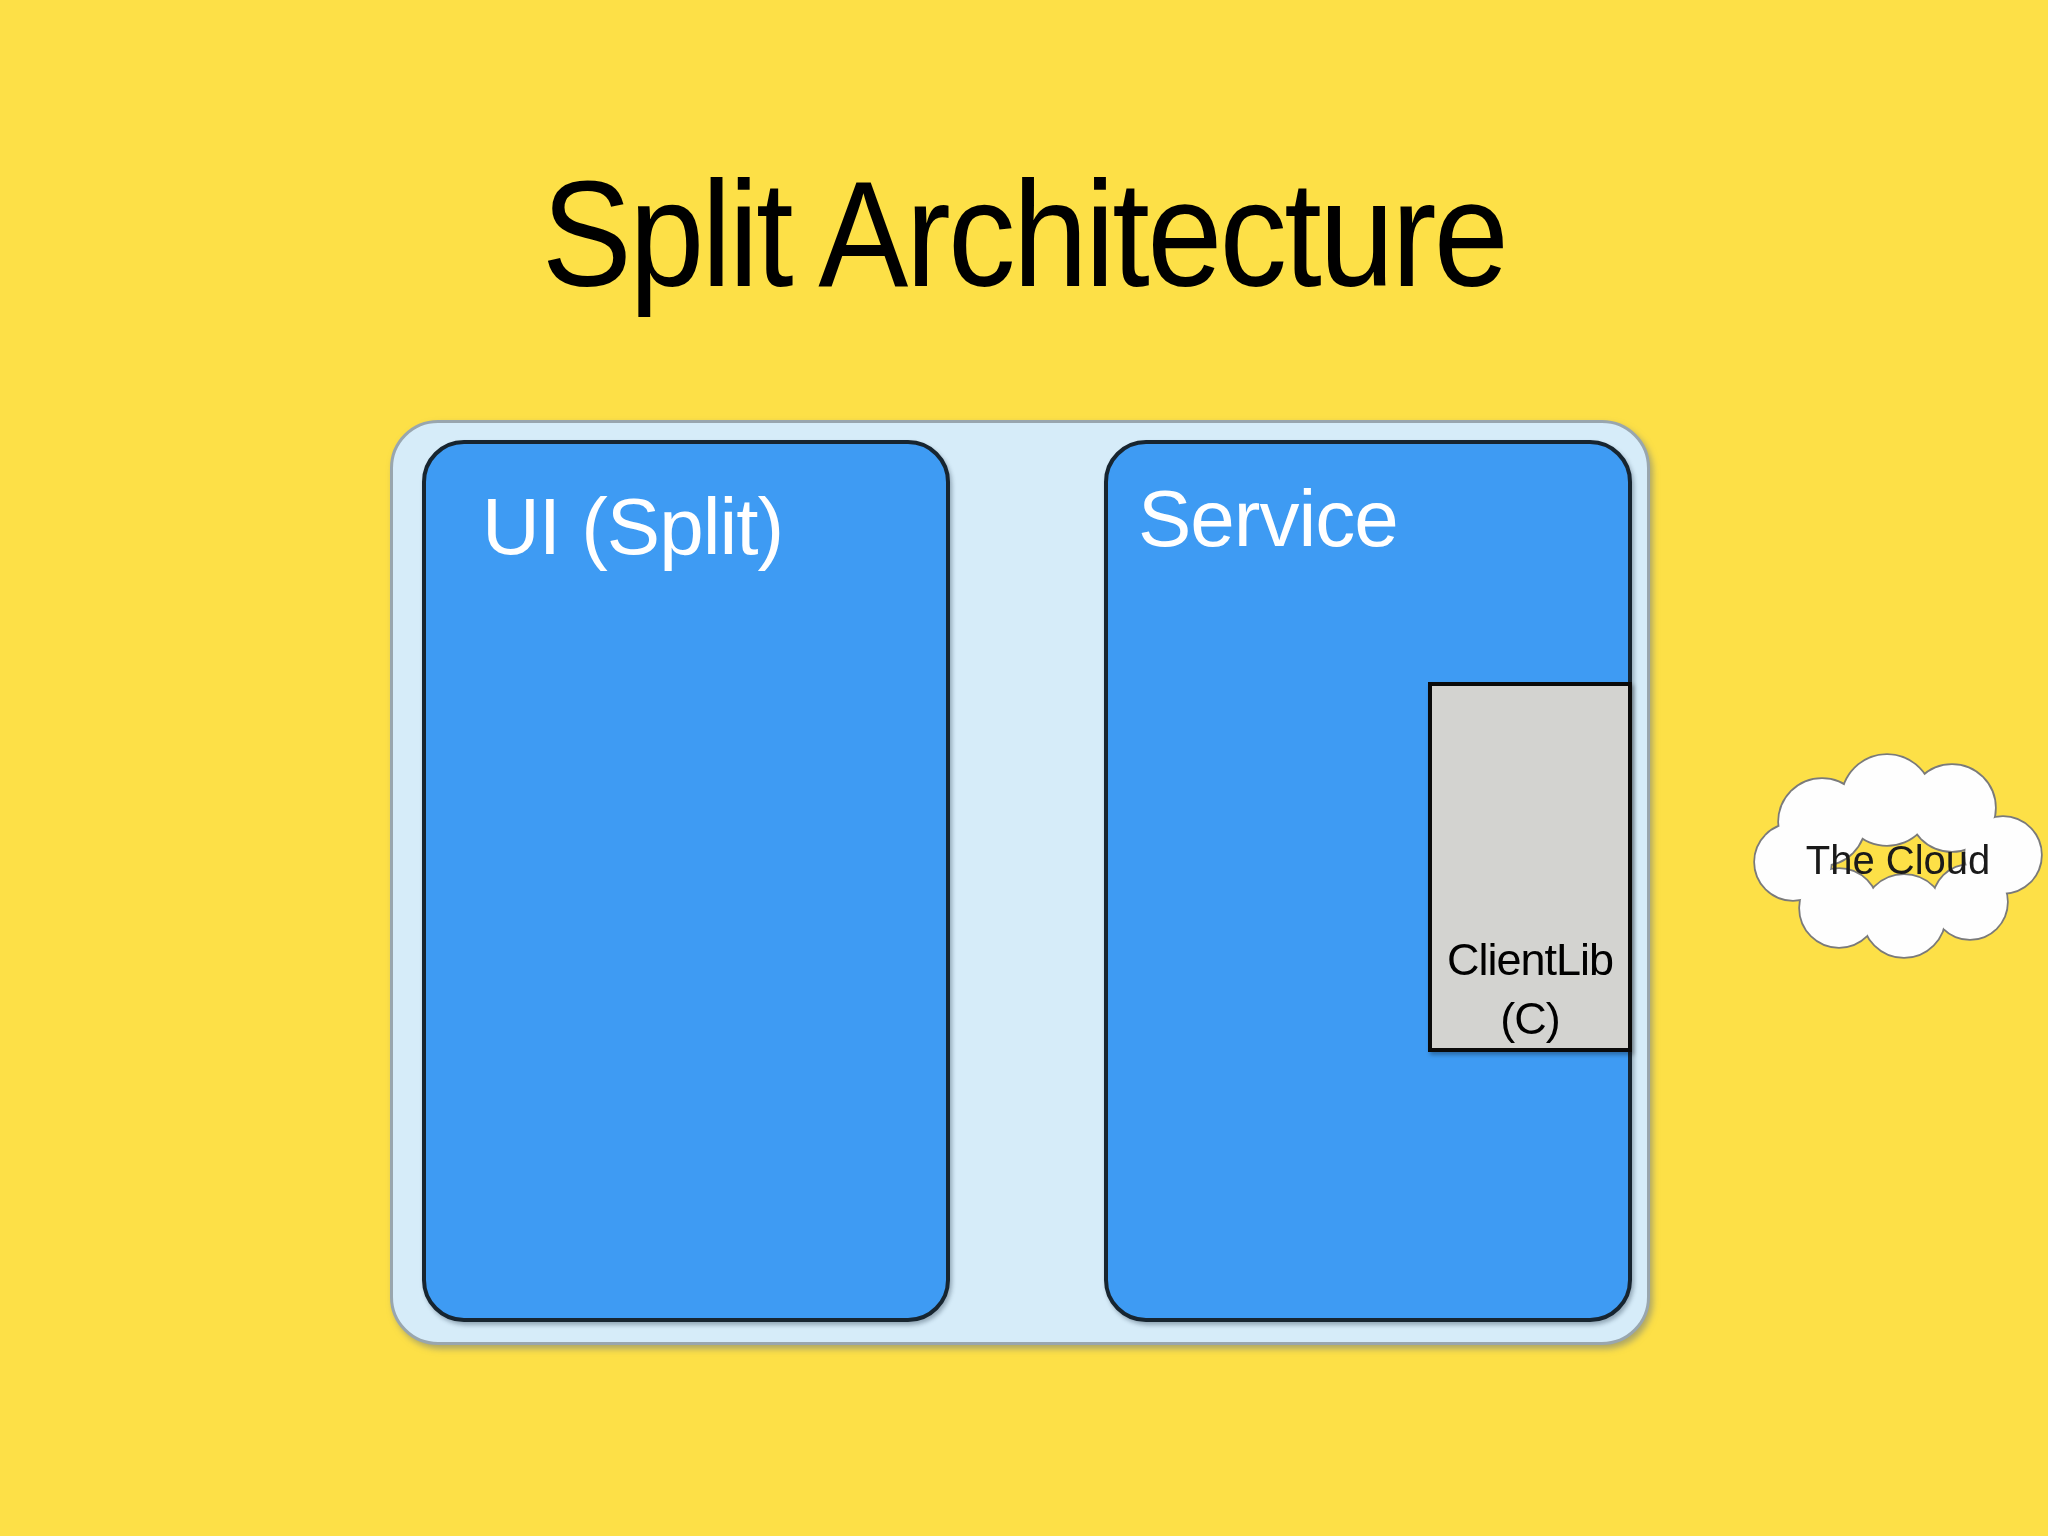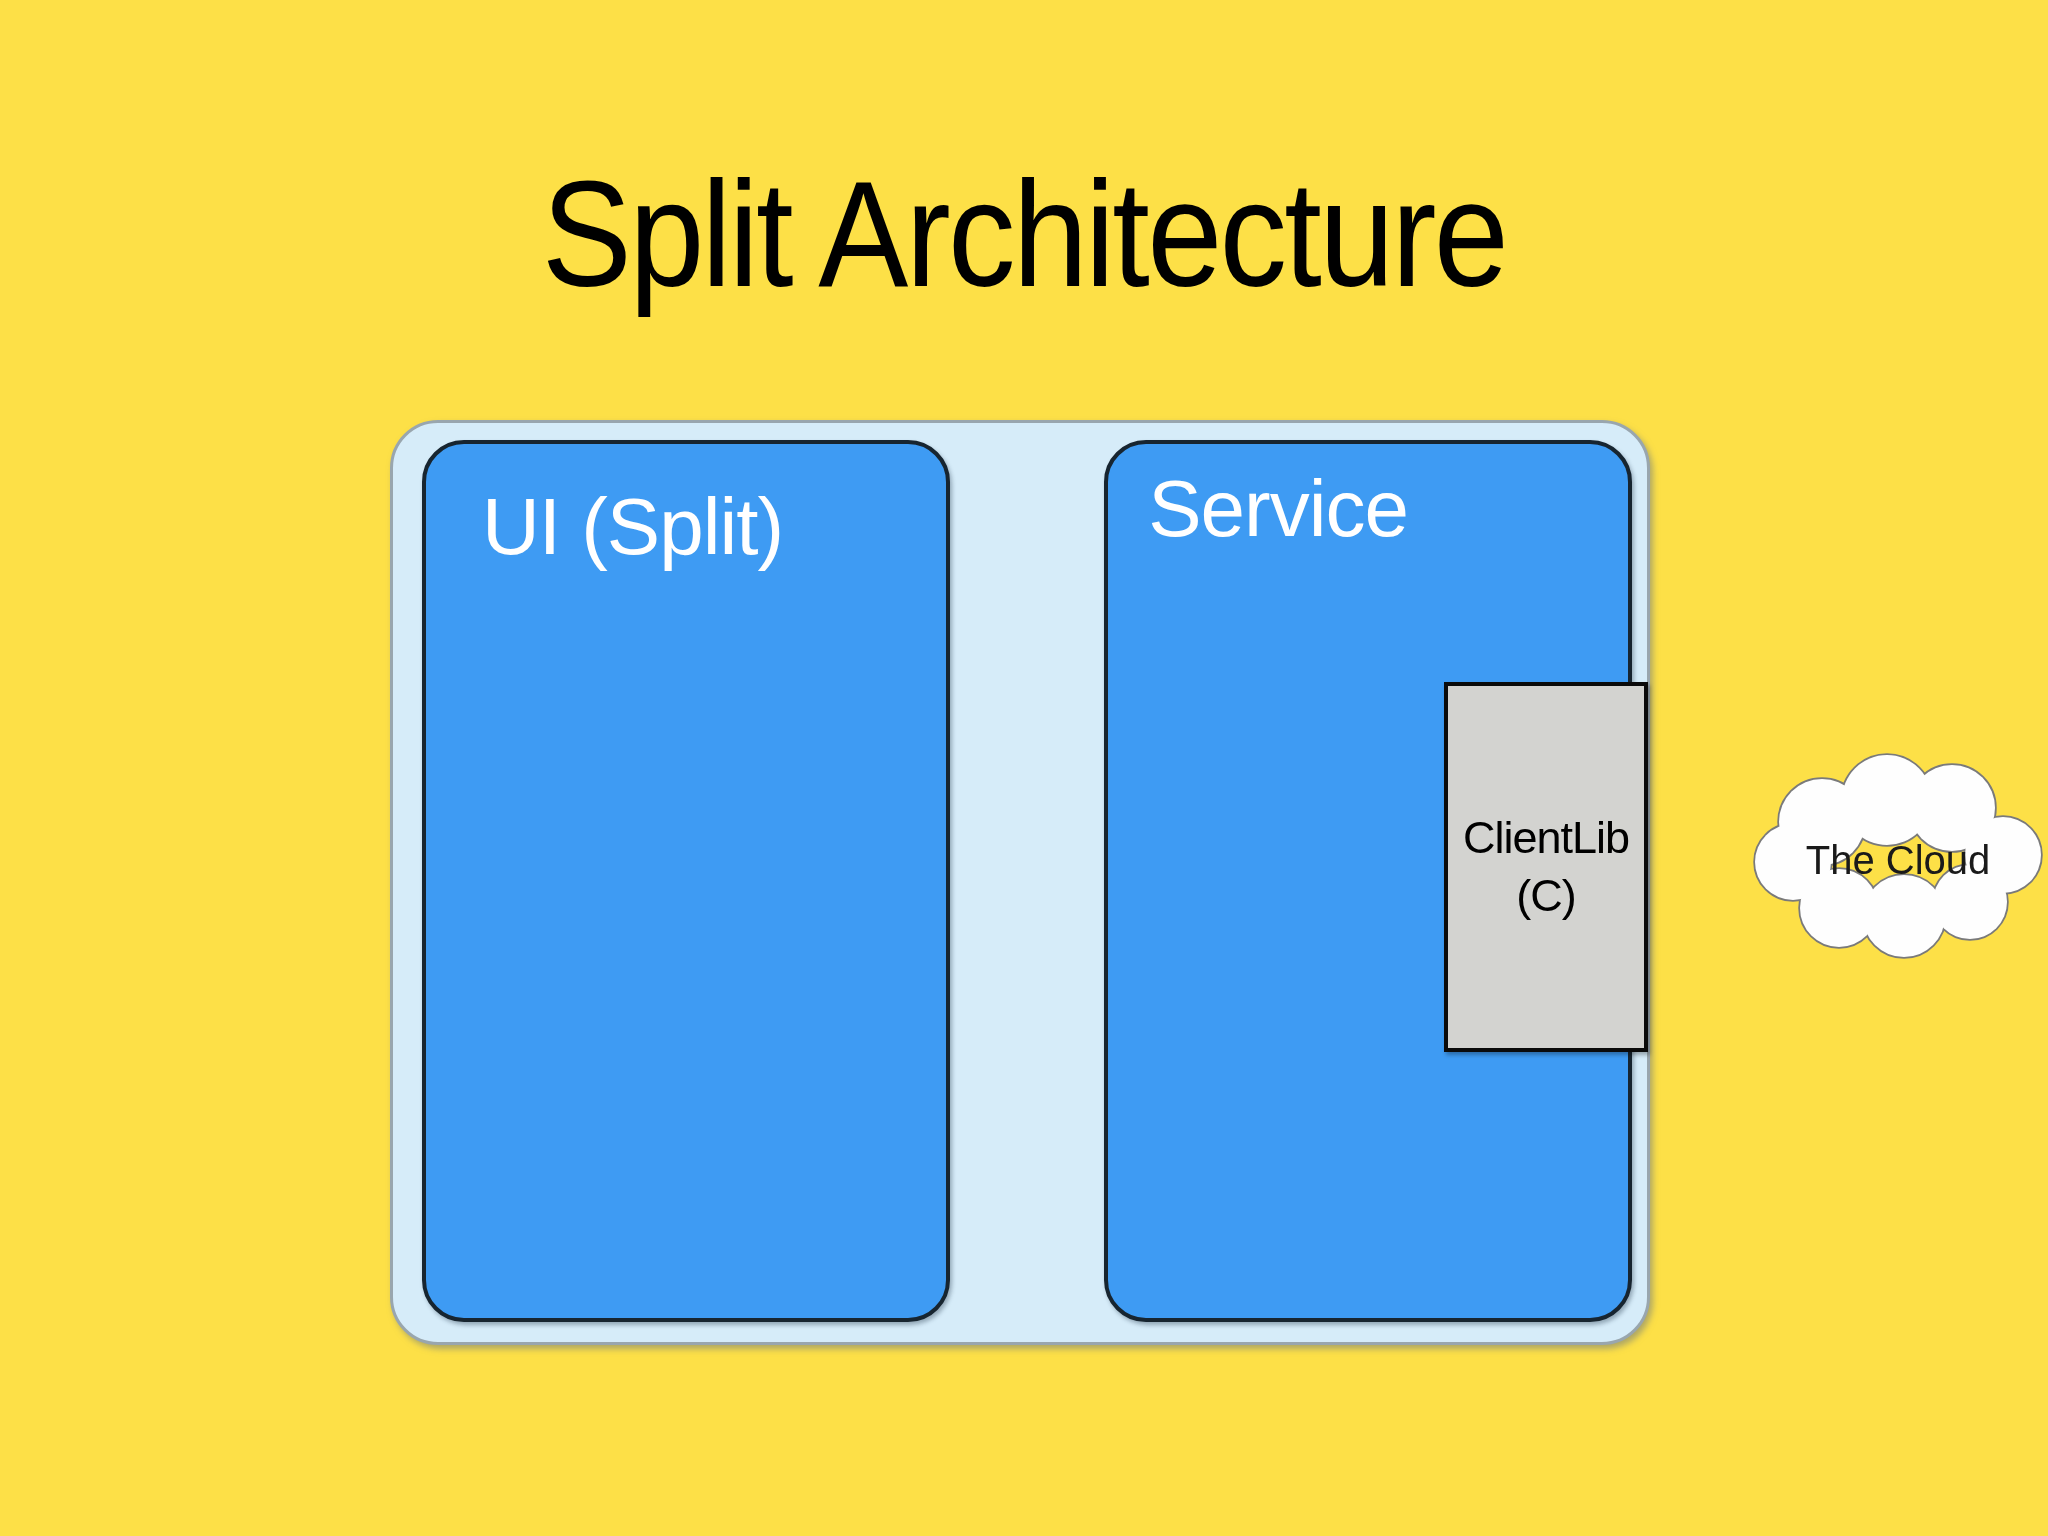--- a/index.html
+++ b/index.html
@@ -53,35 +53,35 @@
   .box-label {
     position:absolute;
     color:var(--label-color,#fff);
     font-size:80px;
     line-height:1.22;
     letter-spacing:-1px;
     white-space:pre;
   }
   .ui-label { left:56px; top:34px; }
   .service-label {
-    left:30px; top:16px;
+    left:30px; top:26px;
     width:270px;
-    text-align:right;
+    text-align:left;
   }
 
   
   .clientlib-box {
     position:absolute;
-    left:336px; top:238px;
+    left:320px; top:238px;
     width:196px; height:362px;
     background:var(--clientlib-fill,#D3D3D0);
     border:4px solid var(--clientlib-border,#0A0A0A);
     box-shadow:2px 3px 4px rgba(0,0,0,0.3);
     display:flex; flex-direction:column;
-    justify-content:center; align-items:center;
+    justify-content:flex-end; align-items:center;
     text-align:center;
   }
   .clientlib-label {
     color:#000;
     font-size:45px;
     line-height:1.3;
     letter-spacing:-1px;
   }
 
   

